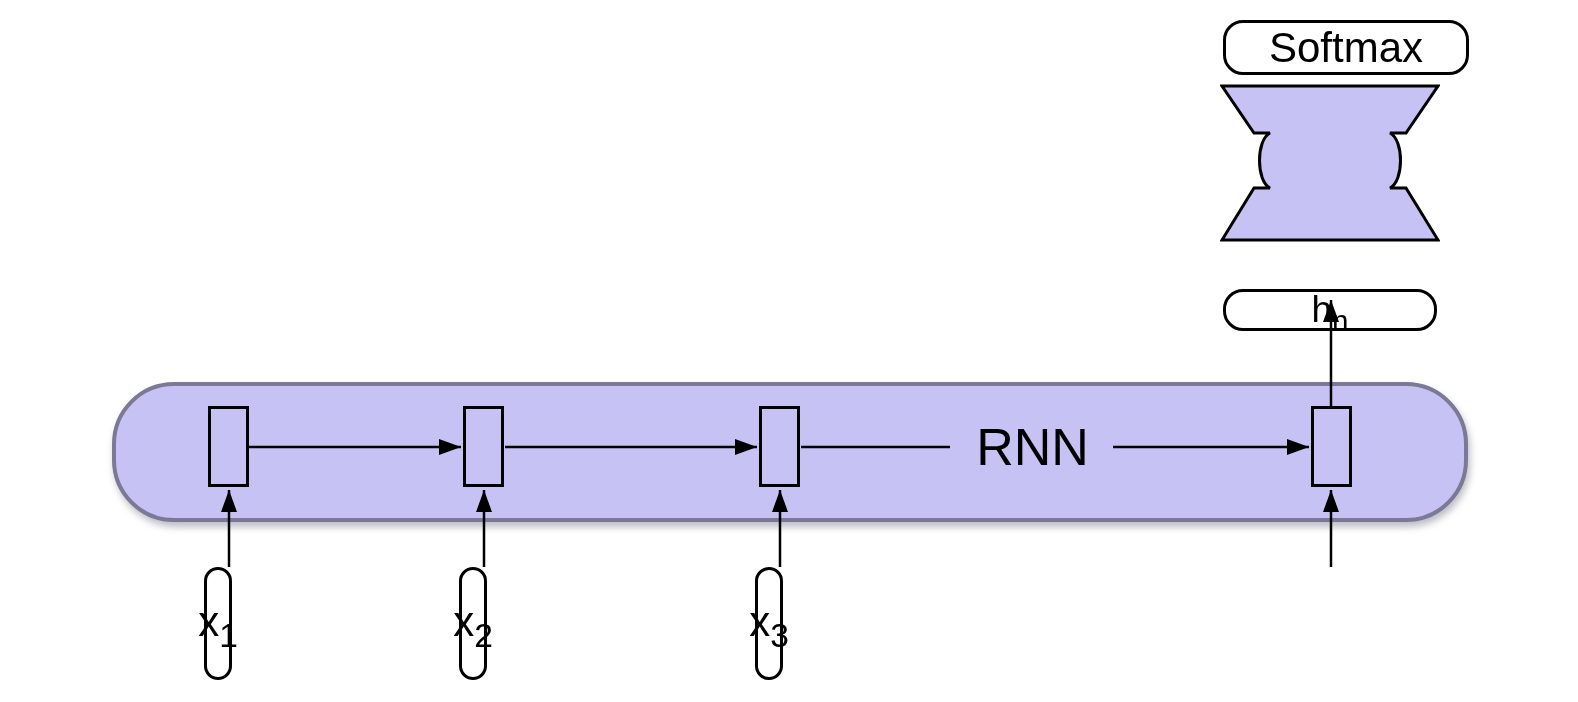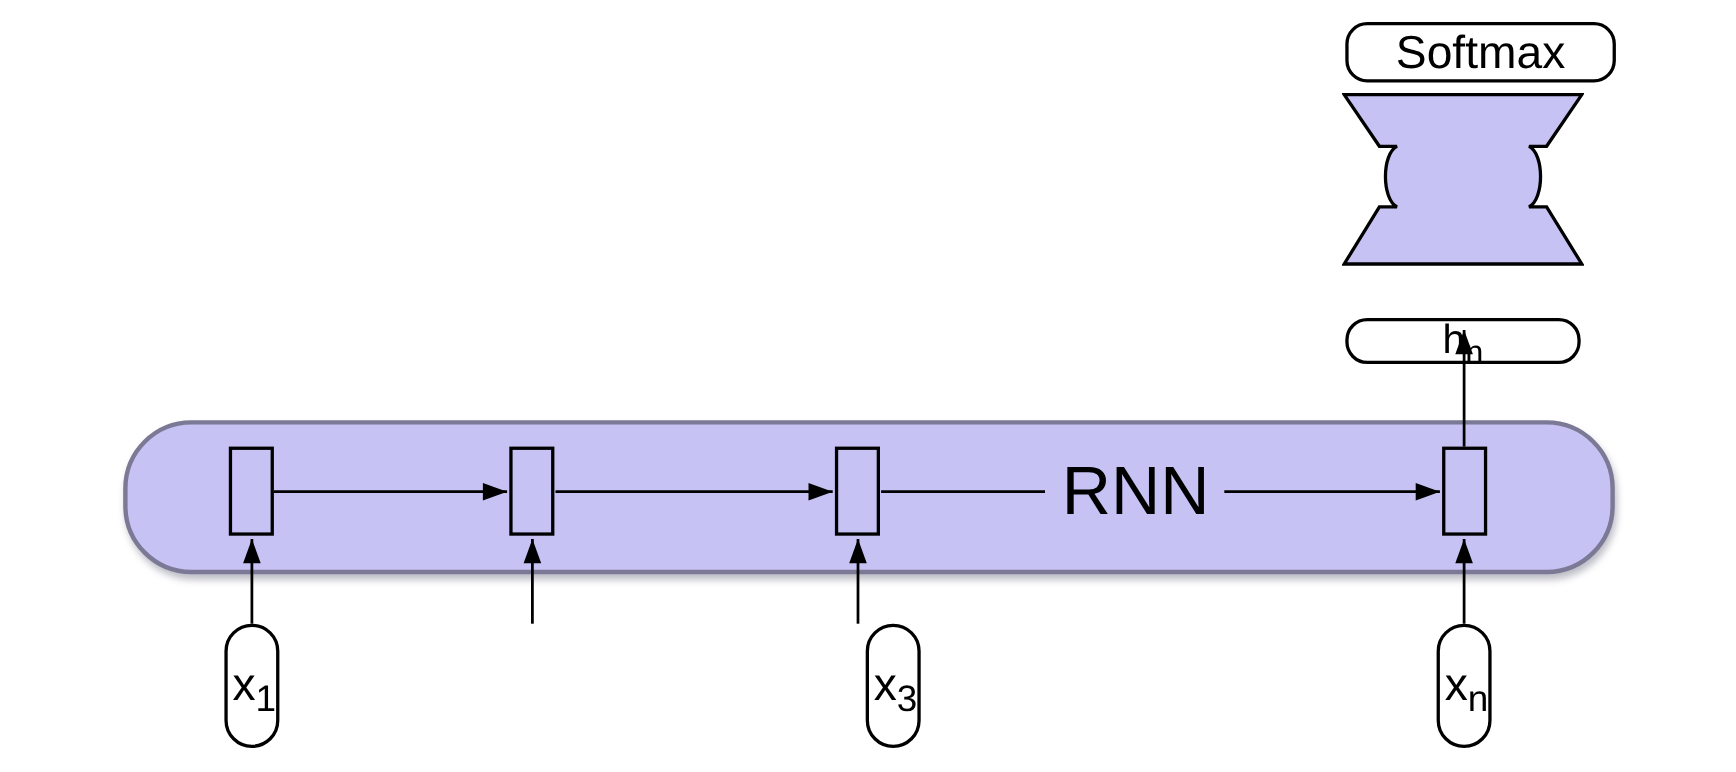--- a/index.html
+++ b/index.html
@@ -33,38 +33,38 @@
     border:3px solid var(--stroke);
     background:transparent;
   }
   .cell-1{left:208px;}
   .cell-2{left:463px;}
   .cell-3{left:759px;}
   .cell-4{left:1311px;}
   .rnn-label{
     position:absolute;
     left:950px;top:416px;width:165px;
-    font-size:62px;line-height:62px;
+    font-size:52px;line-height:62px;
     color:var(--stroke);
     text-align:center;
     letter-spacing:0px;
   }
   
   .capsule{
     position:absolute;
-    top:567px;width:50px;height:113px;
+    top:567px;width:28px;height:113px;
     background:var(--node-fill);
     border:3px solid var(--stroke);
     border-radius:27px;
-    display:flex;align-items:center;justify-content:flex-end;
+    display:flex;align-items:center;justify-content:center;
     font-size:42px;line-height:42px;color:var(--stroke);
   }
   .cap-1{left:204px;}
   .cap-2{left:459px;}
-  .cap-3{left:755px;margin-left:32px;}
+  .cap-3{left:755px;}
   .cap-4{left:1306px;}
   .sub{
     font-size:0.8em;
     position:relative;top:0.32em;
   }
   
   .softmax-box{
     position:absolute;
     left:1223px;top:20px;width:246px;height:55px;
     background:var(--node-fill);
@@ -123,25 +123,25 @@
     <span>Softmax</span>
   </div>
 
   <div class="hn-box">
     <span><span>h</span><span class="sub">n</span></span>
   </div>
 
   <div class="capsule cap-1">
     <span><span>x</span><span class="sub">1</span></span>
   </div>
+  <div class="capsule cap-2">
+    <span><span>x</span><span class="sub">2</span></span>
+  </div>
   <div class="capsule cap-3">
     <span><span>x</span><span class="sub">3</span></span>
-  </div>
-  <div class="capsule cap-4">
-    <span><span>x</span><span class="sub">n</span></span>
   </div>
 
   <svg class="arrows" viewBox="0 0 1578 702">
     <defs>
       <marker id="ah" viewBox="0 0 24 18" refX="23" refY="9" markerWidth="24" markerHeight="18" markerUnits="userSpaceOnUse" orient="auto">
         <path d="M1,1 L23,9 L1,17 Z" fill="#000000"></path>
       </marker>
     </defs>
     <line x1="249" y1="447" x2="461" y2="447" marker-end="url(#ah)"></line>
     <line x1="505" y1="447" x2="757" y2="447" marker-end="url(#ah)"></line>

